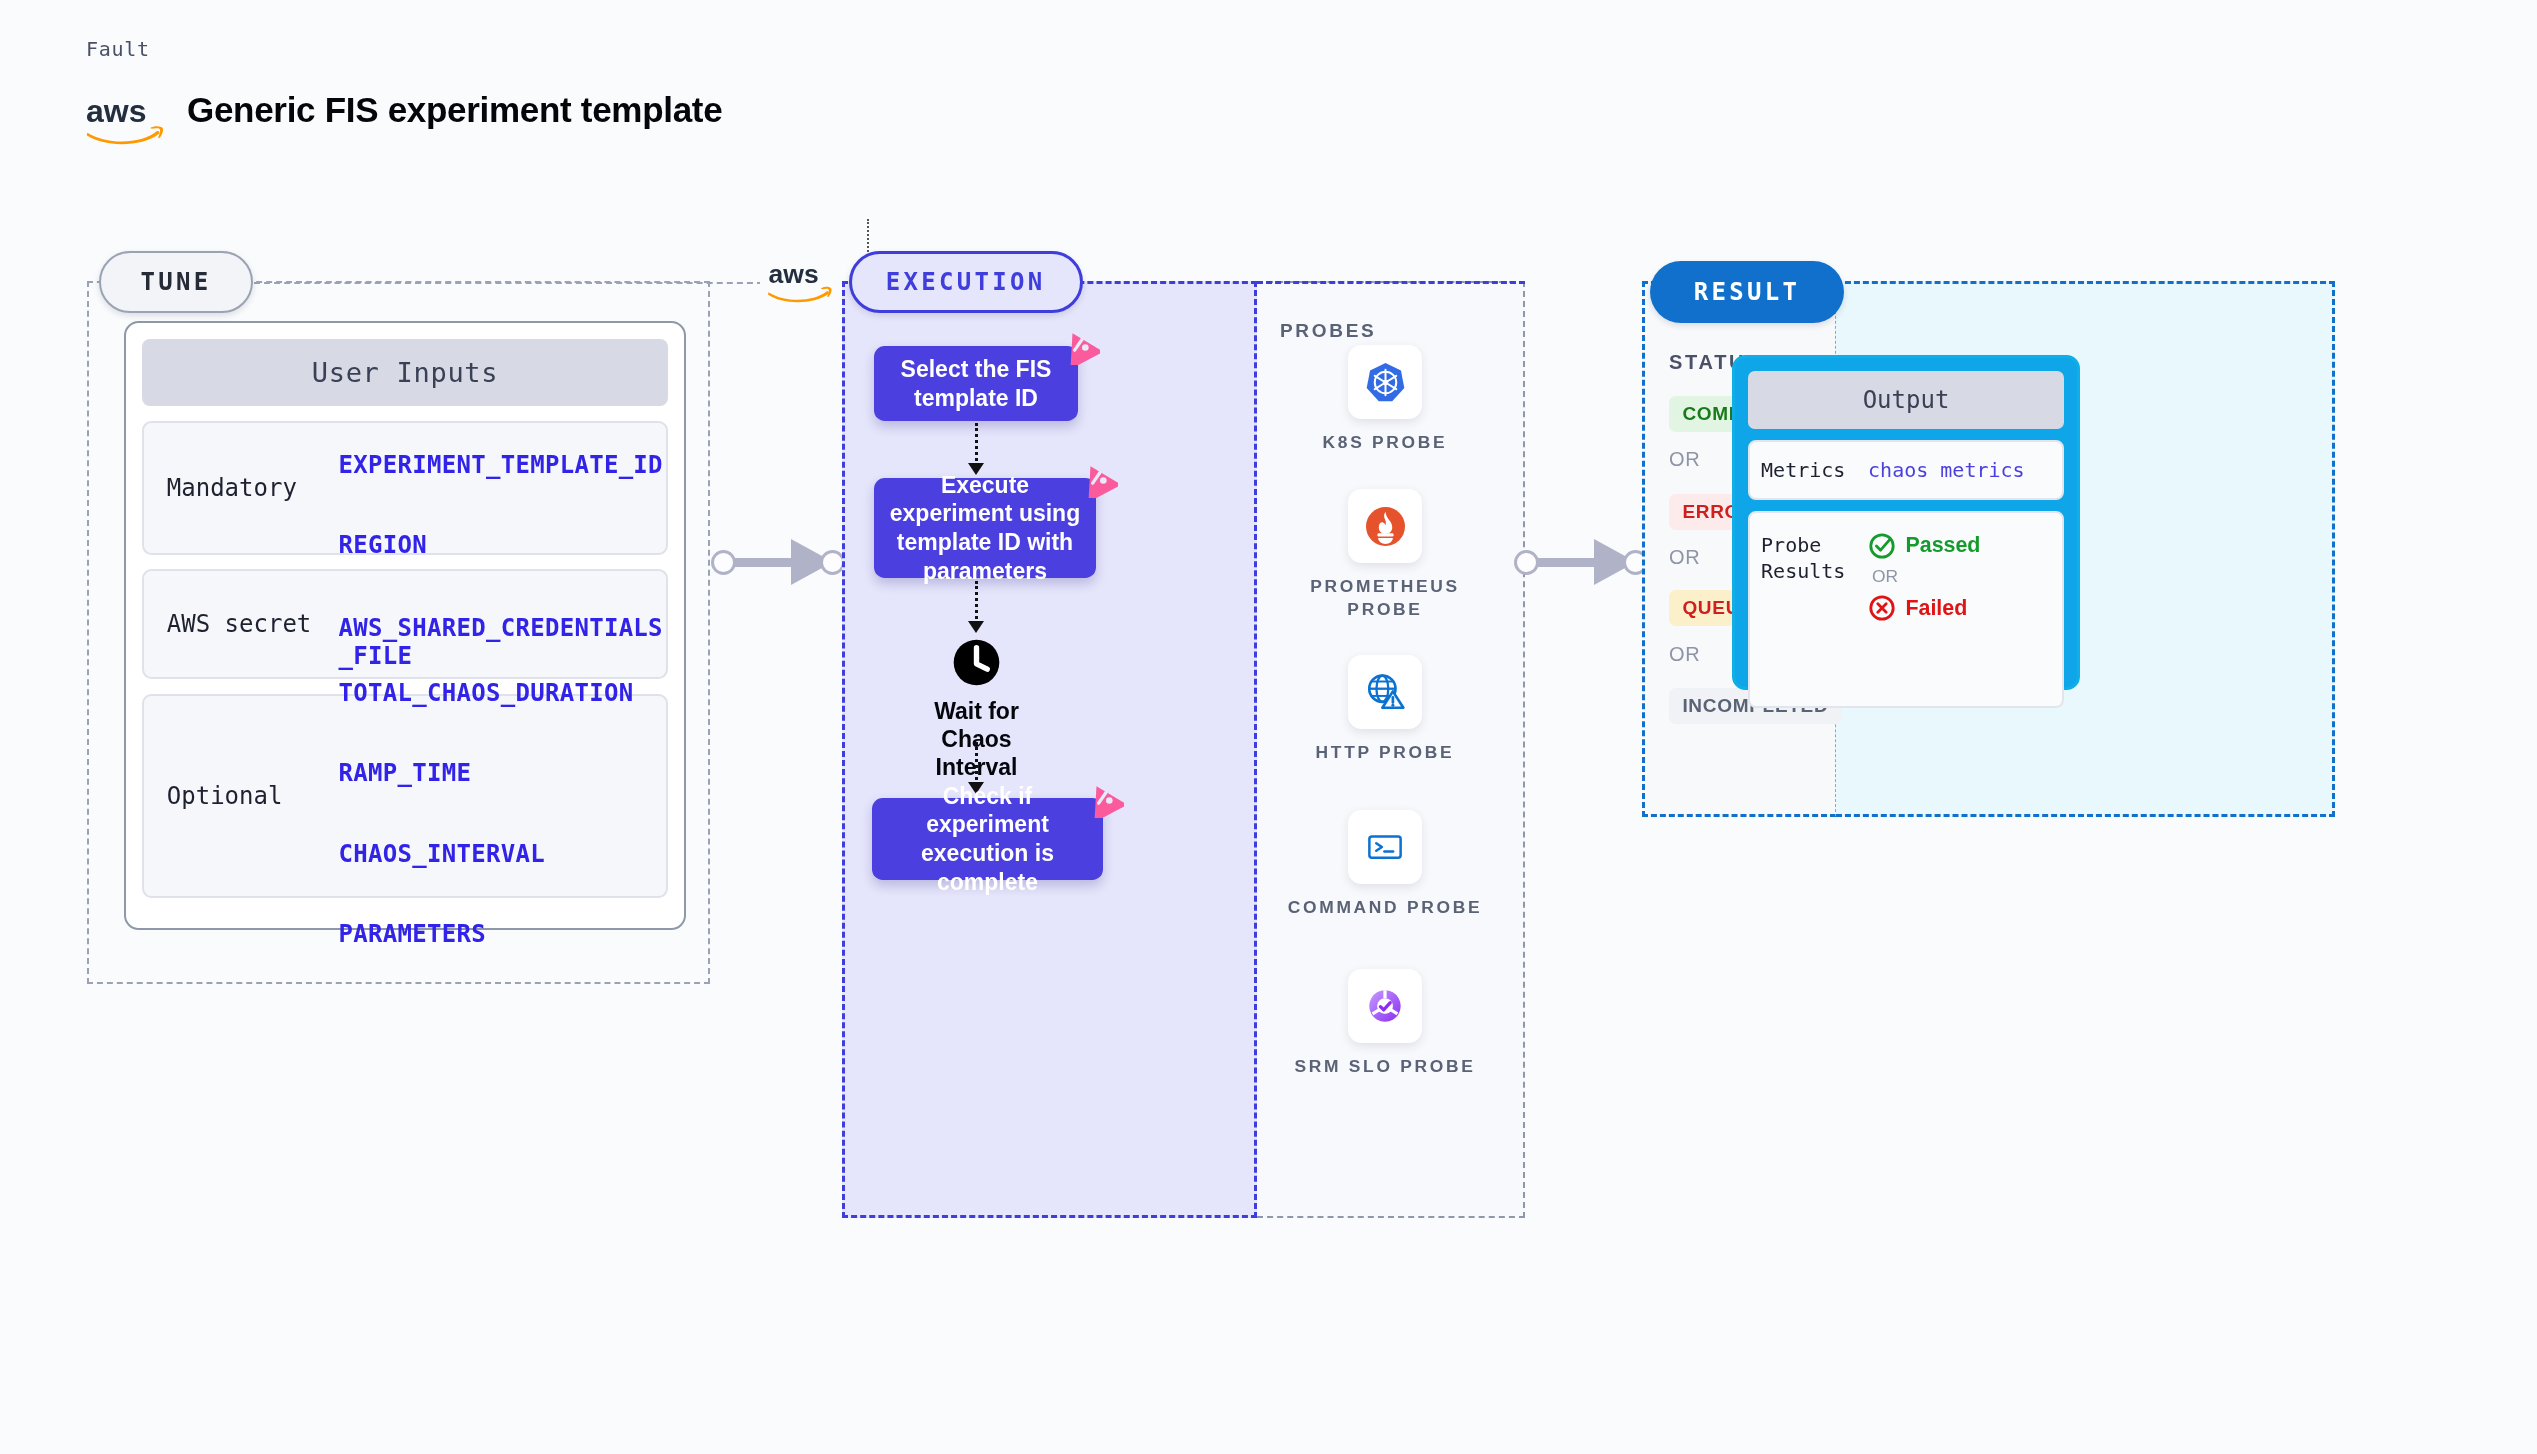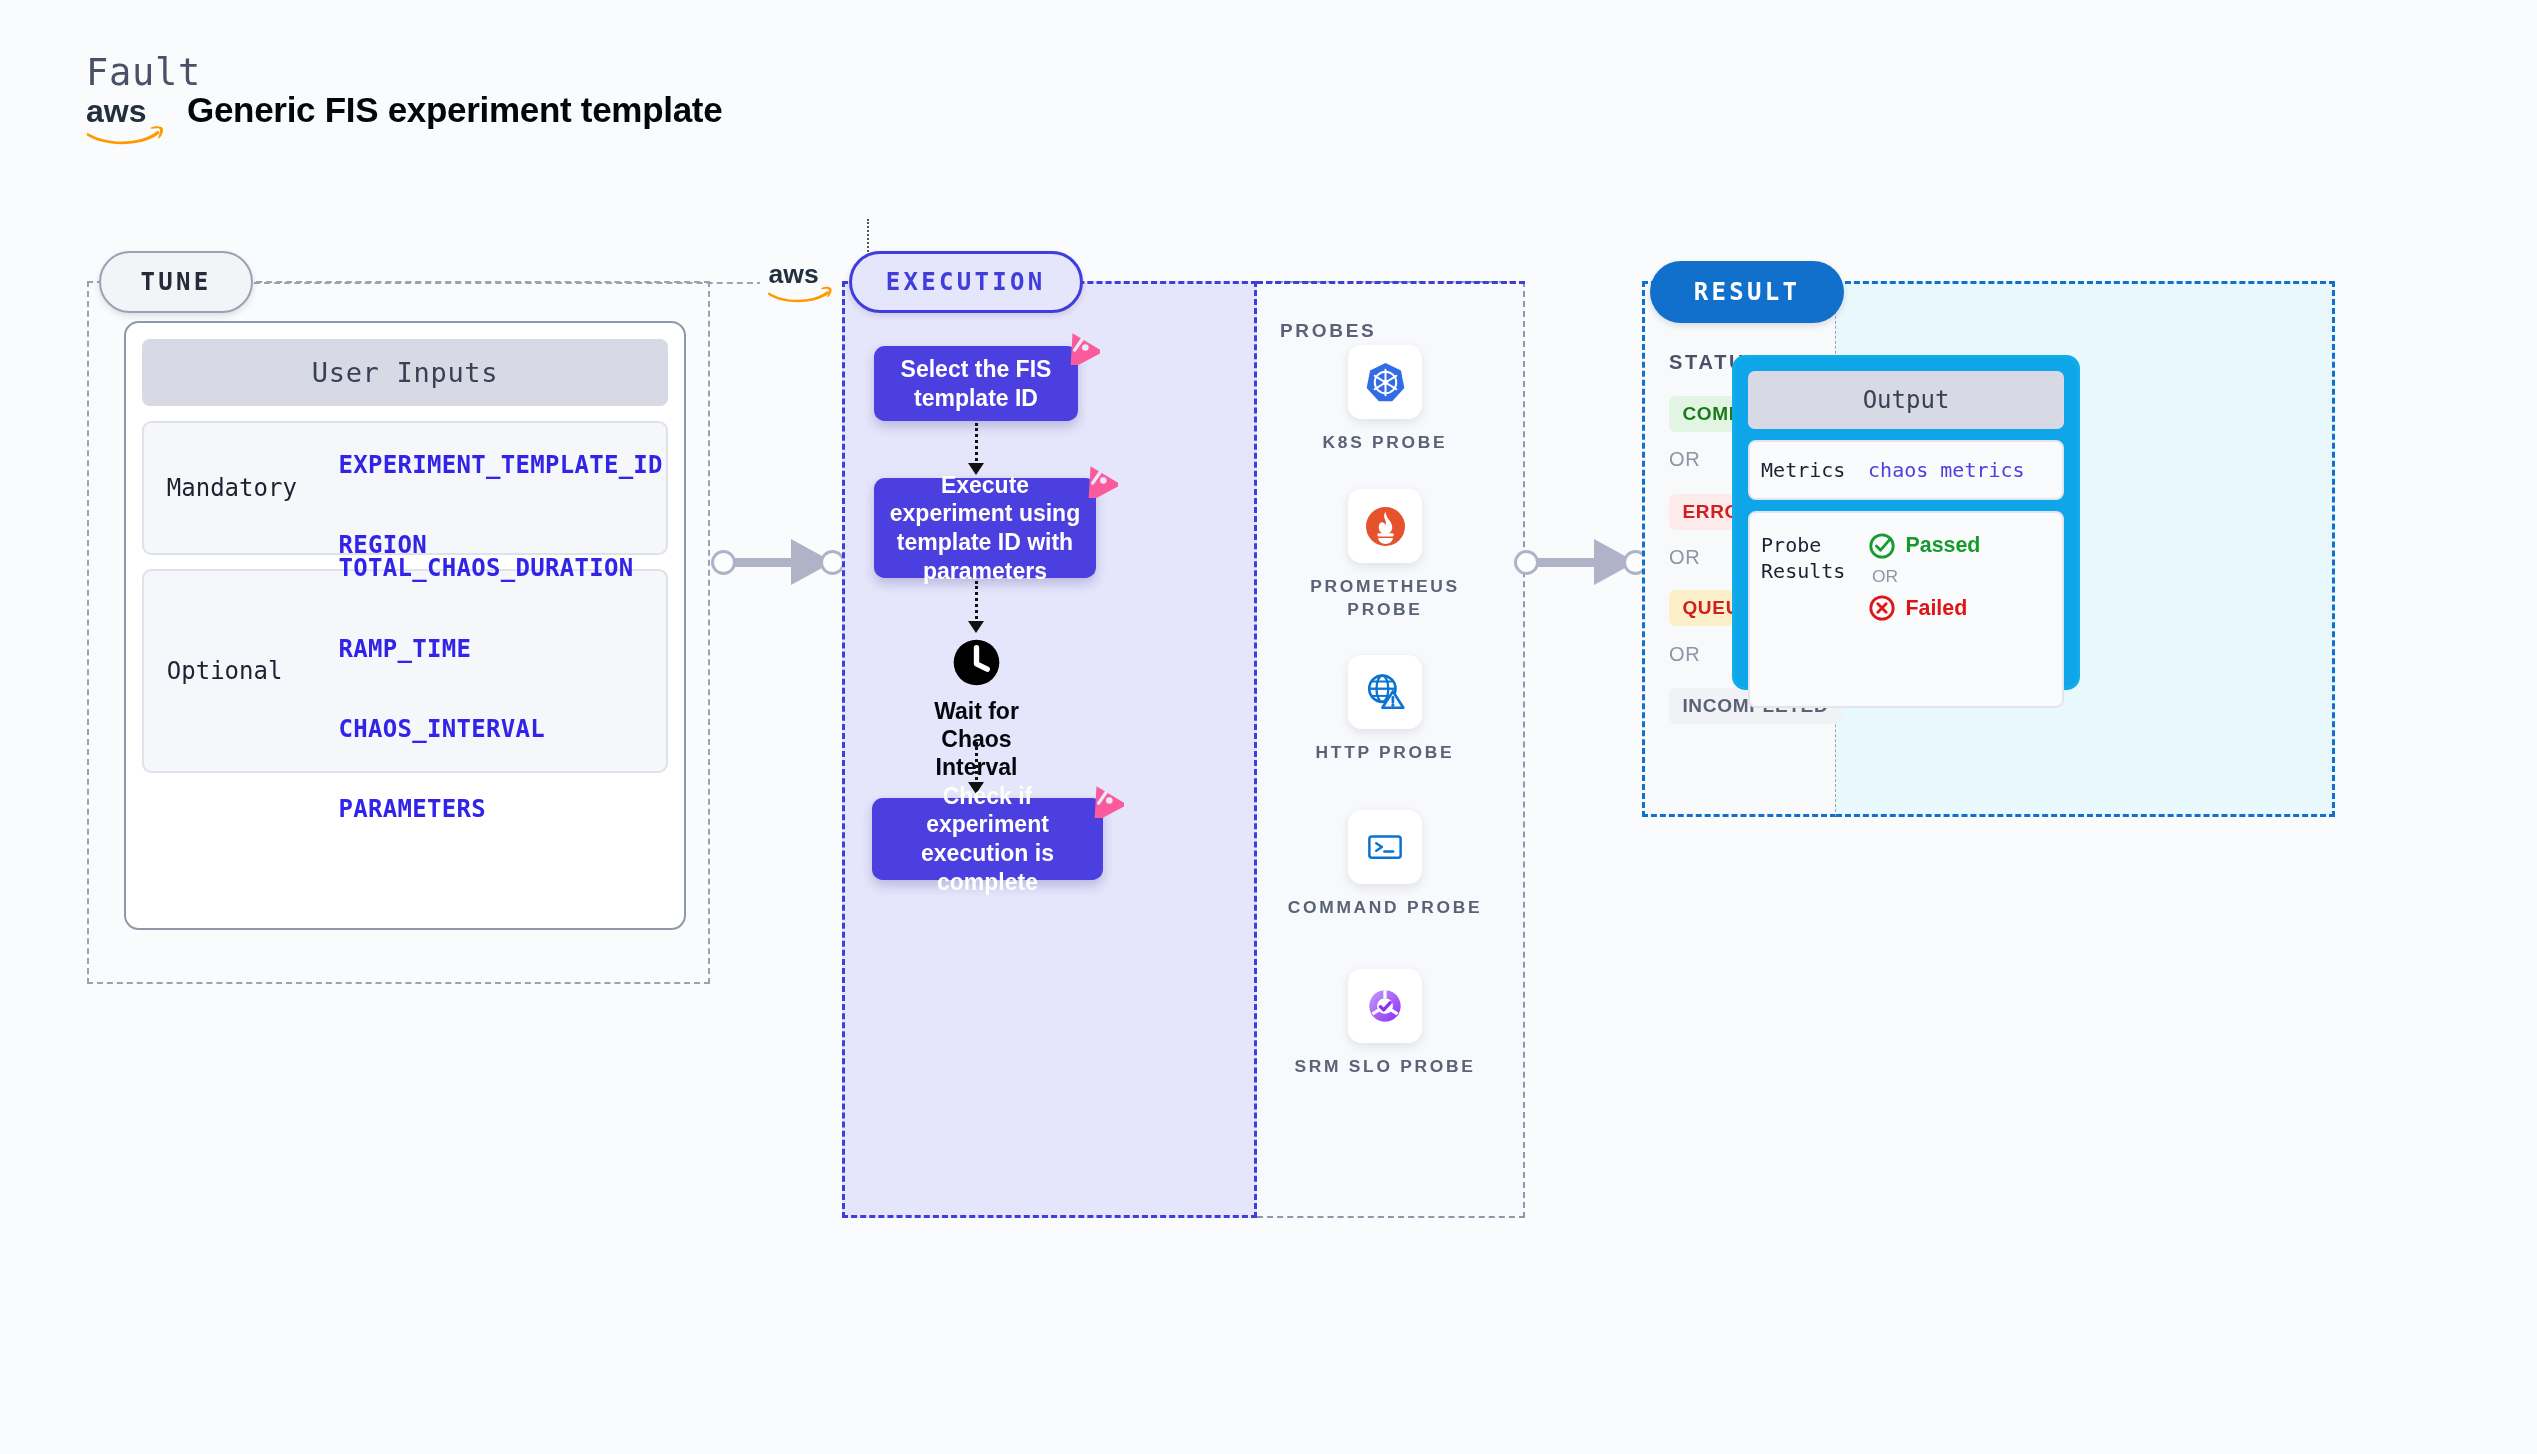--- a/index.html
+++ b/index.html
@@ -6,23 +6,23 @@
   html, body {
     width: 2538px; height: 1455px;
     background: #fafbfc;
     font-family: "Liberation Sans", sans-serif;
     overflow: hidden;
   }
   .canvas { position: relative; width: 2538px; height: 1455px; background: #fafbfc; }
 
   
   .hdr-fault {
-    position: absolute; left: 86px; top: 51px;
+    position: absolute; left: 86px; top: 37px;
     font-family: "DejaVu Sans Mono", monospace;
-    font-size: 37px; letter-spacing: 0.7px; color: #4a5068;
+    font-size: 20px; letter-spacing: 0.7px; color: #4a5068;
   }
   .hdr-aws { position: absolute; left: 86px; top: 94px; width: 80px; height: 52px; }
   .hdr-title {
     position: absolute; left: 187px; top: 90px;
     font-size: 35px; font-weight: bold; color: #05060b; letter-spacing: -0.3px;
   }
 
   
   .panel { position: absolute; }
   .panel-body {
@@ -212,20 +212,27 @@
       <div class="card-title">User Inputs</div>
 
       <div class="row-card" style="height:134px">
         <div class="row-label">Mandatory</div>
         <div class="row-vals">
           <span>EXPERIMENT_TEMPLATE_ID</span>
           <span>REGION</span>
         </div>
       </div>
 
+      <div class="row-card" style="height:110px">
+        <div class="row-label">AWS secret</div>
+        <div class="row-vals">
+          <span style="white-space:pre-line">AWS_SHARED_CREDENTIALS
+_FILE</span>
+        </div>
+      </div>
 
       <div class="row-card" style="height:204px">
         <div class="row-label">Optional</div>
         <div class="row-vals">
           <span>TOTAL_CHAOS_DURATION</span>
           <span>RAMP_TIME</span>
           <span>CHAOS_INTERVAL</span>
           <span>PARAMETERS</span>
         </div>
       </div>

